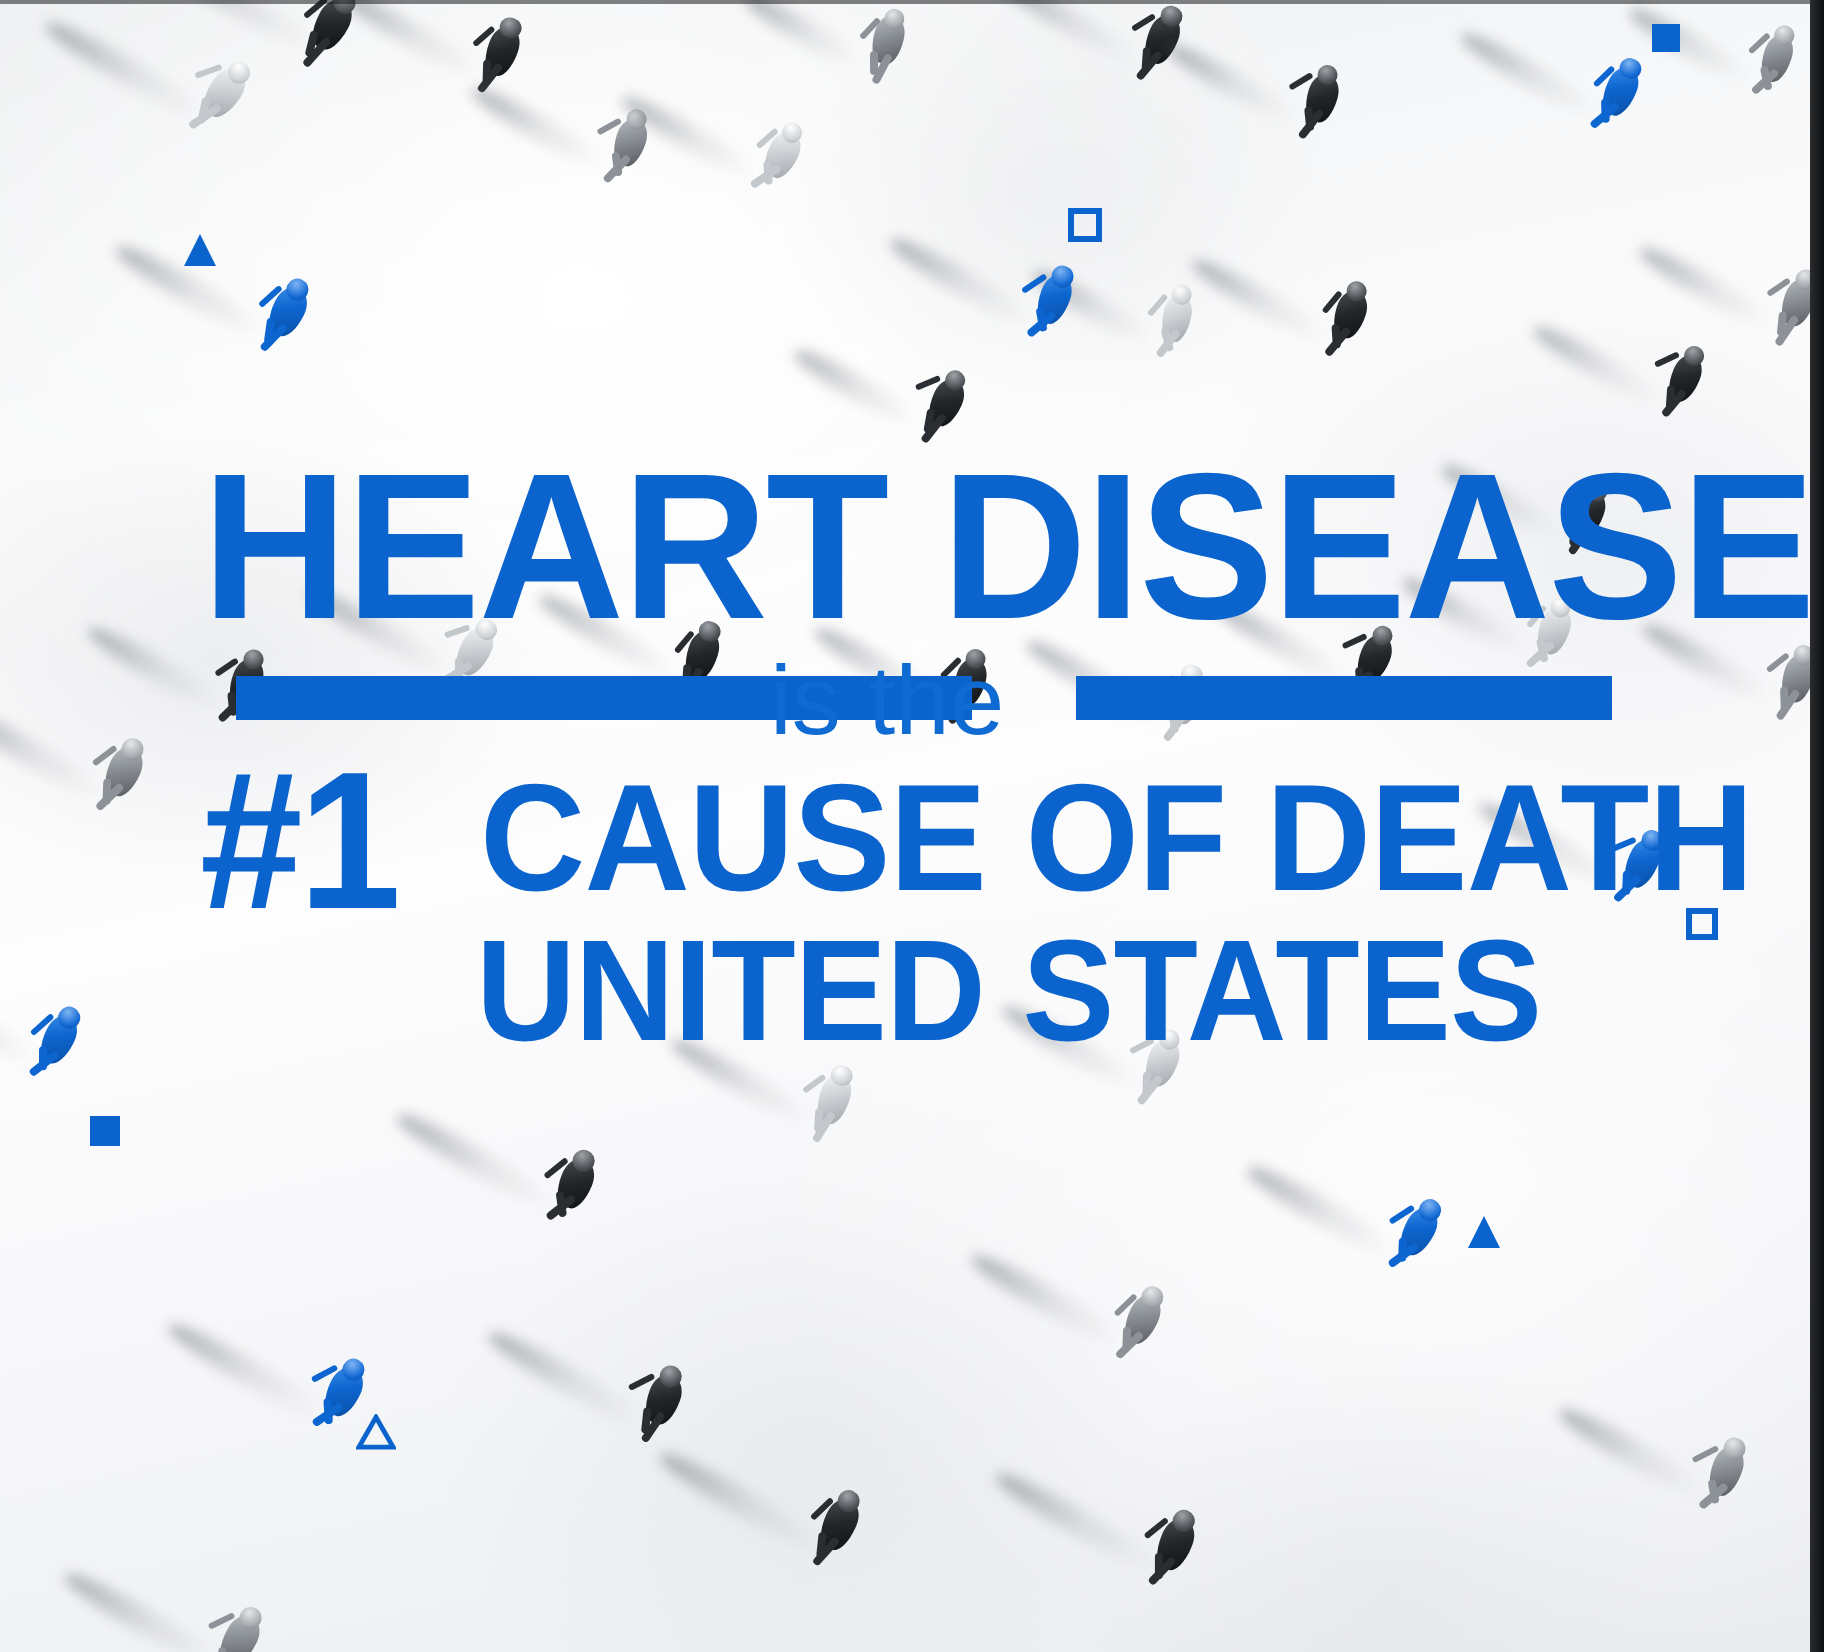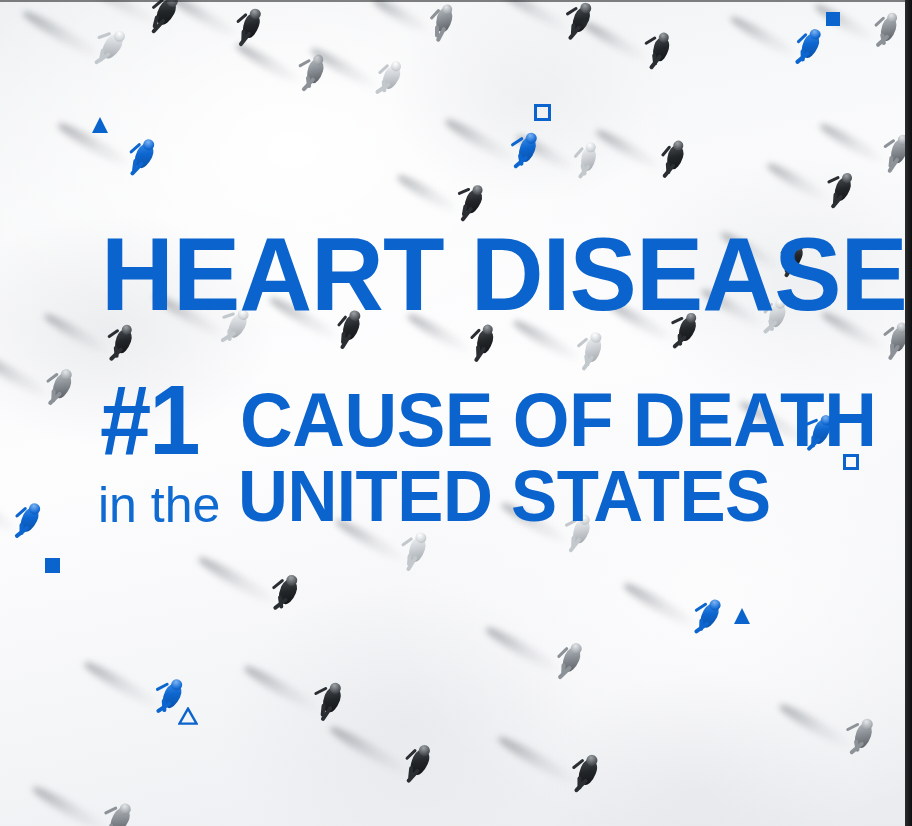--- a/index.html
+++ b/index.html
@@ -483,25 +483,29 @@
         <svg width="20" height="18" viewBox="0 0 20 18">
           <path d="M10 1.6 L18.6 16.6 L1.4 16.6 Z" fill="none" stroke="#0b63ce" stroke-width="2.4"></path>
         </svg>
       </div>
     </div>
 
   <div id="headline">
 
     <div class="tl" id="line1">HEART DISEASE</div>
 
+    <div id="row2">
+      <div class="bar" id="bar-left"></div>
+      <div class="bar" id="bar-right"></div>
+      <div id="isthe">is the</div>
+    </div>
 
     <div class="tl" id="num1">#1</div>
 
     <div class="tl" id="line3">CAUSE OF DEATH</div>
 
-    <div class="tl" id="inthe">in the</div>
 
     <div class="tl" id="line4">UNITED STATES</div>
   </div>
 
   <div id="edge-top"></div>
   <div id="edge-right"></div>
 </div>
 
 </body></html>

